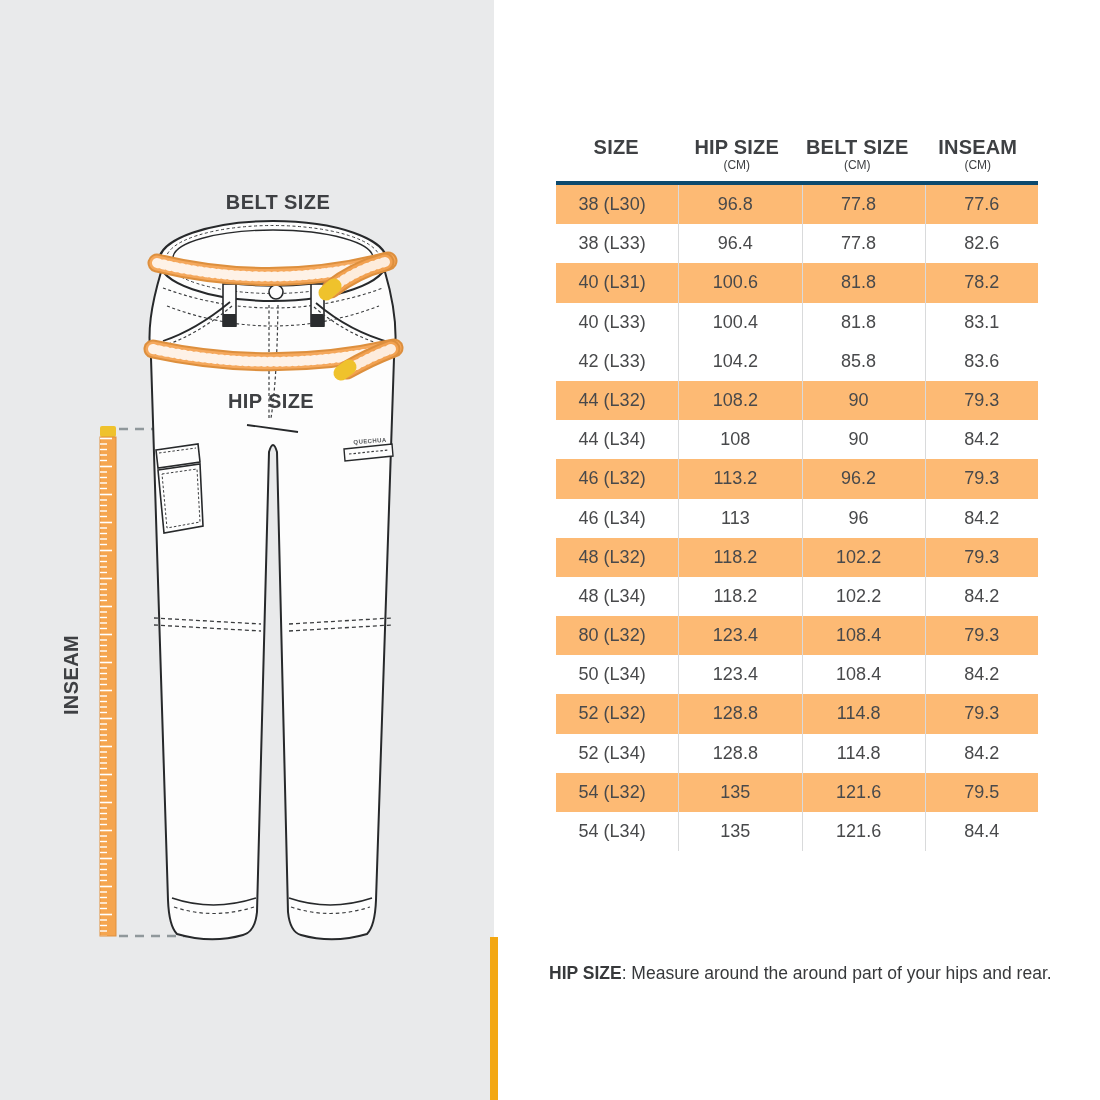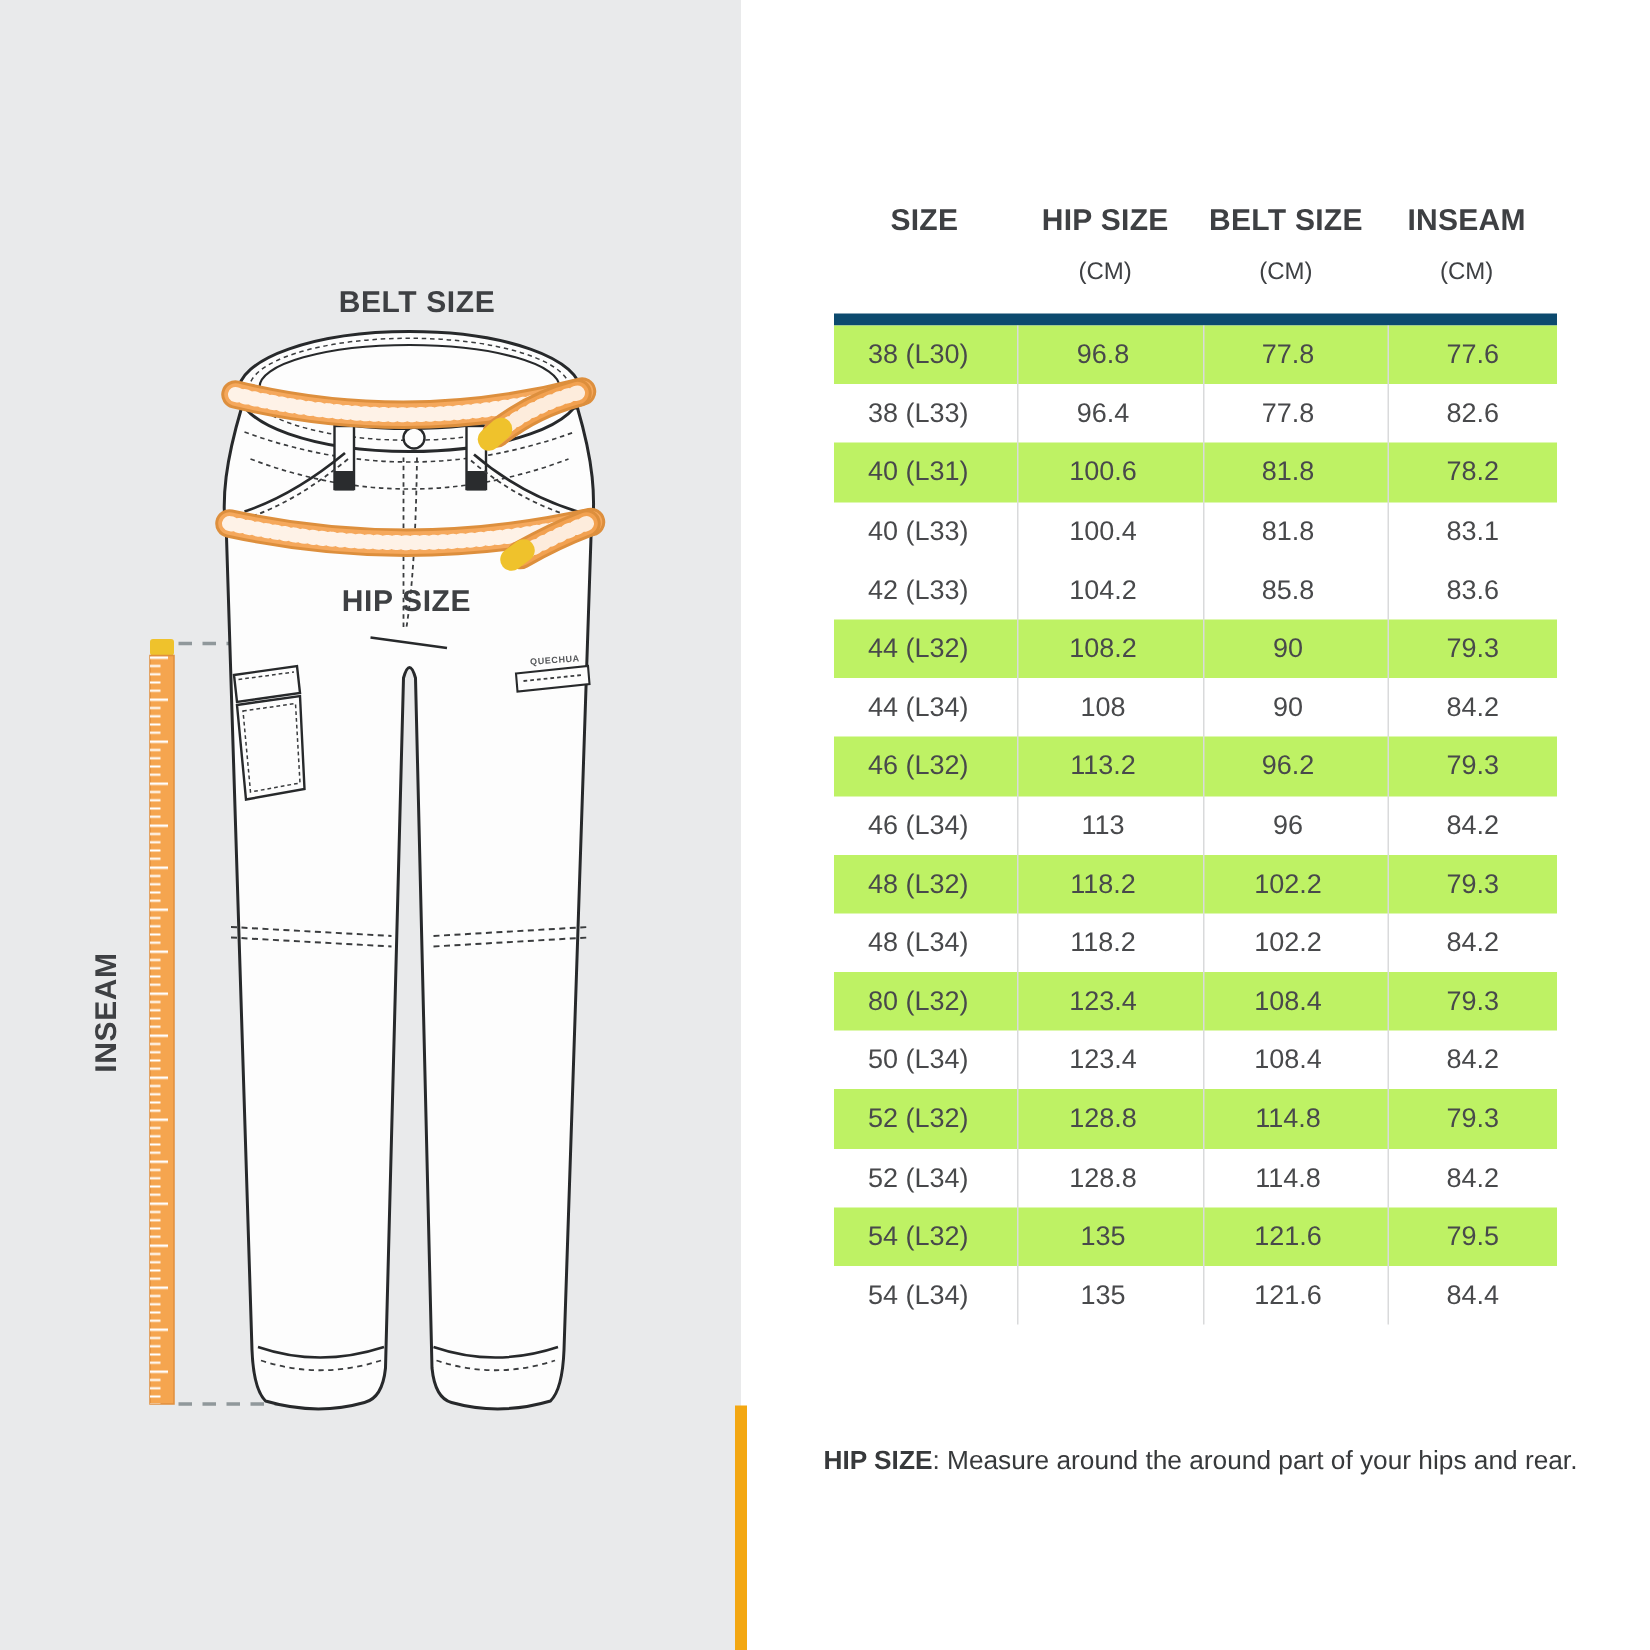--- a/index.html
+++ b/index.html
@@ -27,27 +27,27 @@
     position:absolute;left:348px;top:438px;width:44px;
     font-size:6px;font-weight:bold;color:#55575a;letter-spacing:.4px;
     transform:rotate(-4deg);text-align:center;
   }
   .accent-bar{
     position:absolute;left:490px;top:937px;width:8px;height:163px;
     background:#f3a712;
   }
   
   .size-table{position:absolute;left:556px;top:136px;width:482px;}
-  .thead{display:flex;border-bottom:8px solid #0c4a6e;padding-bottom:20px;}
+  .thead{display:flex;border-bottom:4px solid #0c4a6e;padding-bottom:8px;}
   .th{flex:1;text-align:center;}
   .th .title{font-size:20px;font-weight:bold;color:#3e4043;line-height:22px;letter-spacing:.2px;}
-  .th .unit{font-size:16px;font-weight:normal;color:#3e4043;line-height:15px;margin-top:16px;min-height:15px;text-align:center;}
+  .th .unit{font-size:12px;font-weight:normal;color:#3e4043;line-height:15px;margin-top:0;min-height:15px;text-align:center;}
   .tbody{width:100%;}
   .tr{display:flex;height:39.2px;}
-  .tr.shaded{background:#bef264;}
+  .tr.shaded{background:#fdba74;}
   .td{
     flex:1;text-align:center;line-height:39.2px;font-size:18px;color:#48494b;
   }
   .td + .td{border-left:1px solid #d9dadb;margin-left:10px;}
   
   .footer{
     position:absolute;left:549px;top:956px;width:540px;
     font-size:17.5px;color:#37393b;line-height:34px;
   }
   .footer b{font-weight:bold;}

